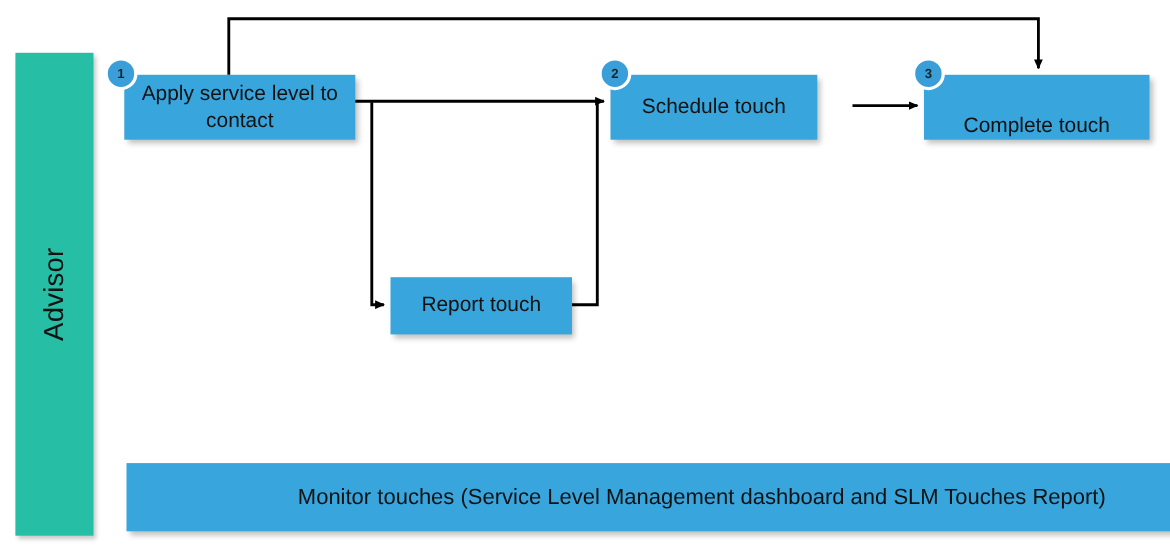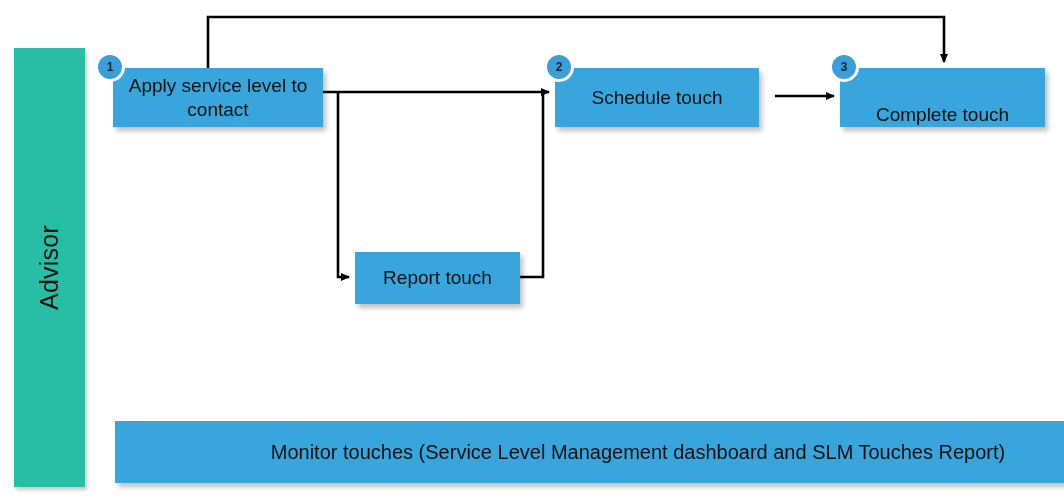--- a/index.html
+++ b/index.html
@@ -58,21 +58,21 @@
     text-align: center;
     color: #111111;
     font-size: 19px;
     line-height: 1.25;
     padding: 0 8px;
     box-sizing: border-box;
   }
   .node-label { display: block; }
 
   #node-apply   { left: 113px; top: 68px;  width: 210px; height: 59px; }
-  #node-schedule{ left: 555px; top: 68px;  width: 204px; height: 59px; }
+  #node-schedule{ left: 555px; top: 68px;  width: 188px; height: 59px; }
   #node-complete{ left: 840px; top: 68px;  width: 205px; height: 59px; align-items: flex-end; }
   #node-defer   { left: 355px; top: 252px; width: 165px; height: 52px; }
 
   #node-monitor {
     left: 115px; top: 421px; width: 1046px; height: 62px;
     font-size: 20px;
   }
 
   
   .badge {

